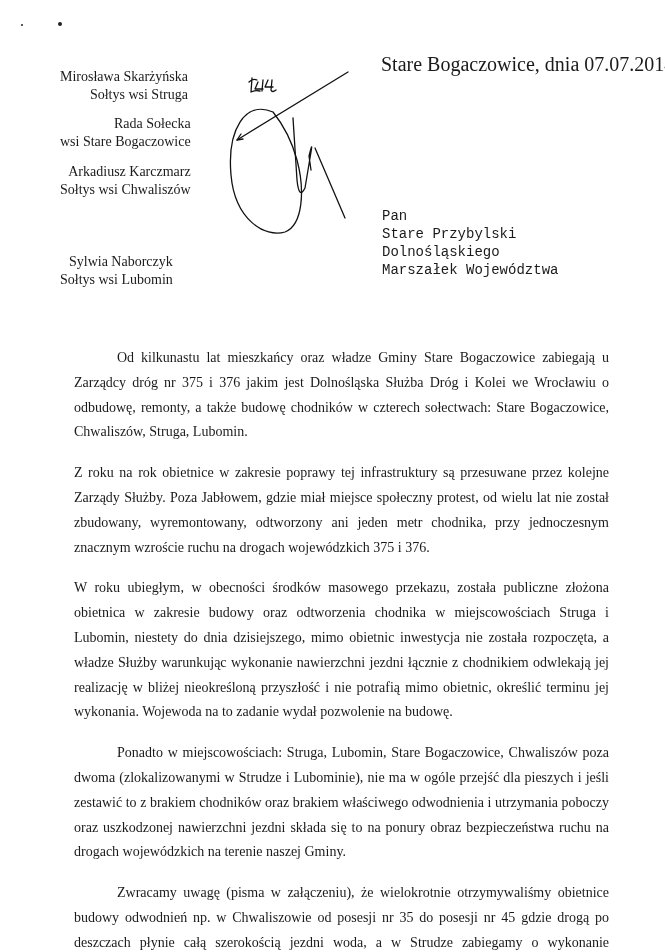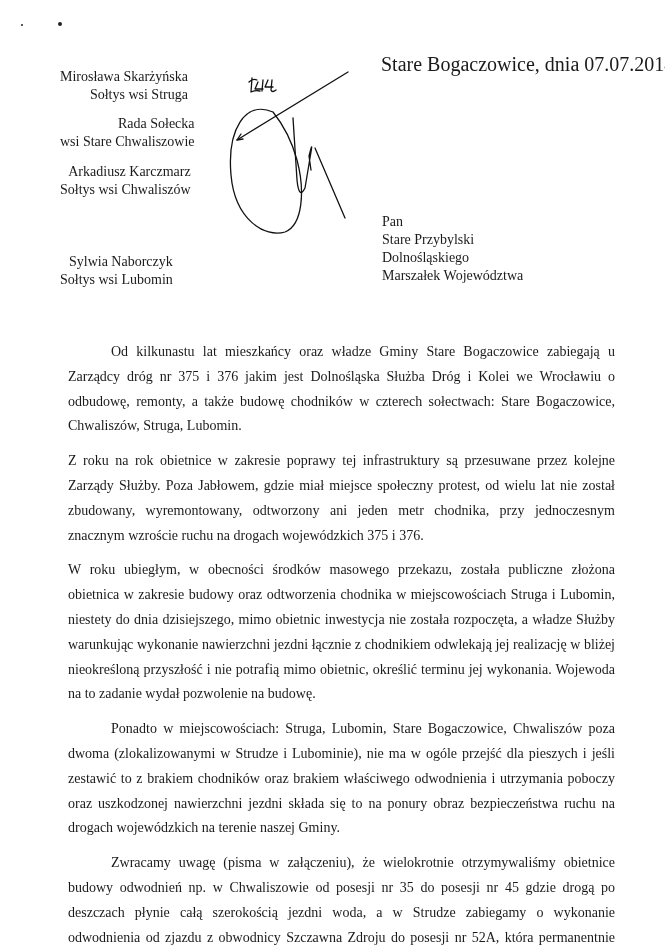--- a/index.html
+++ b/index.html
@@ -7,43 +7,43 @@
     width: 665px; height: 952px; overflow: hidden;
     background: #ffffff;
     font-family: "Liberation Serif", "DejaVu Serif", serif;
     color: #1a1a1a;
     position: relative;
   }
   .dot { position: absolute; background: #222; border-radius: 50%; }
   .sender { position: absolute; left: 60px; font-size: 14px; line-height: 18px; text-align: right; }
   .sender div { white-space: nowrap; }
   .date { position: absolute; left: 381px; top: 53px; font-size: 20px; white-space: nowrap; }
-  .recipient { position: absolute; left: 382px; top: 213px; font-size: 14px; line-height: 18px; }
+  .recipient { position: absolute; left: 382px; top: 207px; font-size: 14px; line-height: 18px; font-family: Liberation Mono, monospace; }
   .recipient div { white-space: nowrap; }
   .signature { position: absolute; left: 225px; top: 60px; width: 140px; height: 185px; }
   .body-text {
     position: absolute; left: 58px; width: 567px; top: 330px;
     font-size: 14px; line-height: 24.8px; text-align: justify;
   }
-  .body-text p { margin: 10px; }
+  .body-text p { margin: 16px; }
   .body-text p.indent { text-indent: 43px; }
 </style>
 </head>
 <body>
 
 <div class="dot" style="left:21px;top:24px;width:2px;height:2px;"></div>
 <div class="dot" style="left:58px;top:22px;width:4px;height:4px;"></div>
 
 <div class="sender" style="top:68px;">
   <div>Mirosława Skarżyńska</div>
   <div>Sołtys wsi Struga</div>
 </div>
 <div class="sender" style="top:115px;">
   <div>Rada Sołecka</div>
-  <div>wsi Stare Chwaliszowie</div>
+  <div>wsi Stare Bogaczowice</div>
 </div>
 <div class="sender" style="top:163px;">
   <div>Arkadiusz Karczmarz</div>
   <div>Sołtys wsi Chwaliszów</div>
 </div>
 <div class="sender" style="top:211px;margin-top:42px;">
   <div>Sylwia Naborczyk</div>
   <div>Sołtys wsi Lubomin</div>
 </div>
 

